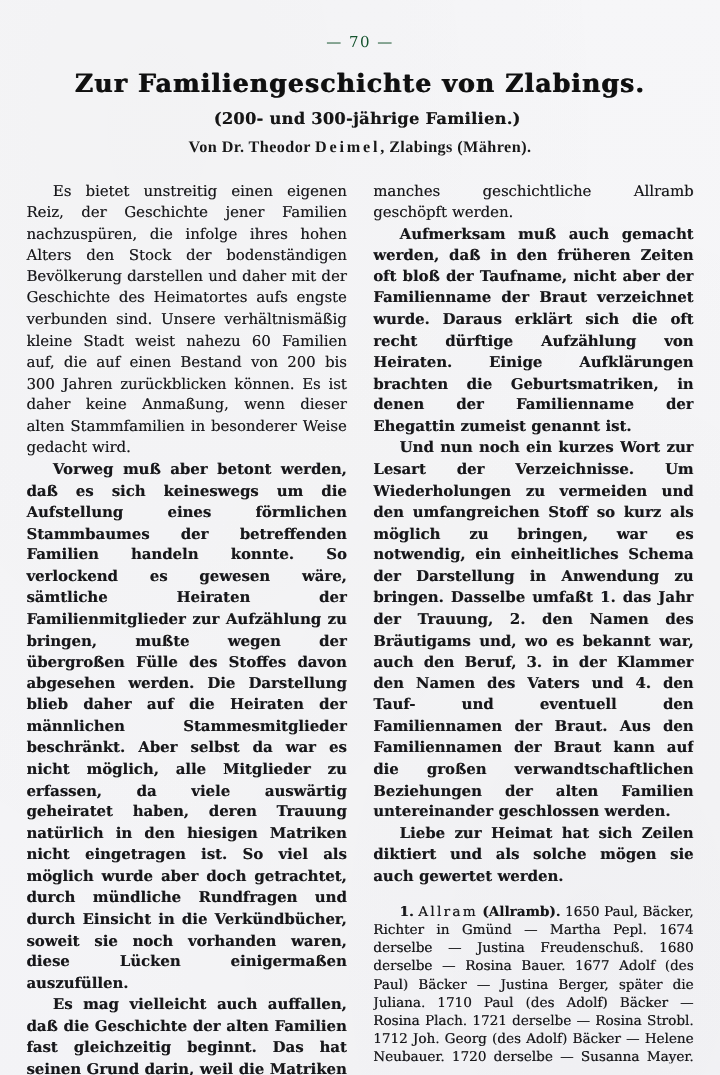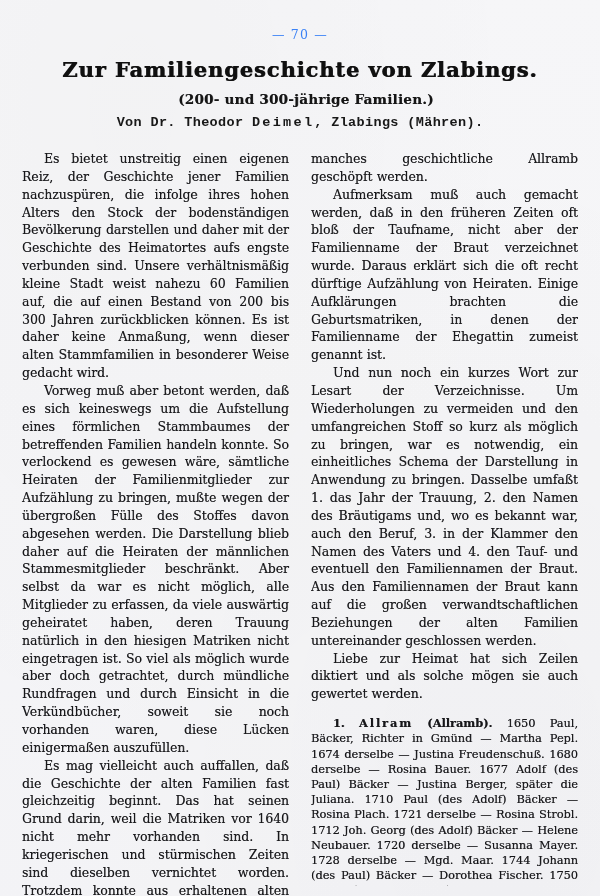--- a/index.html
+++ b/index.html
@@ -35,21 +35,21 @@
 
   
   .folio {
     position: absolute;
     top: 27px;
     left: 0;
     width: 600px;
     text-align: center;
     font-size: 12.5px;
     letter-spacing: 1.2px;
-    color: #3b82f6;
+    color: #14532d;
     font-family: "DejaVu Serif", "Liberation Serif", serif;
   }
 
   
   .title-block {
     position: absolute;
     top: 58px;
     left: 0;
     width: 600px;
     text-align: center;
@@ -73,21 +73,21 @@
     font-weight: 700;
     font-size: 13.5px;
     letter-spacing: 0.25px;
     color: #151515;
     text-shadow: 0.3px 0 0 rgba(20,20,20,0.6);
     padding-left: 12px;
   }
 
   .doc-byline {
     margin: 8px 0 0 0;
-    font-family: Liberation Mono, monospace;
+    font-family: Liberation Serif, serif;
     font-weight: 600;
     font-size: 13.5px;
     letter-spacing: 0.35px;
     color: #181818;
   }
   .doc-byline .spaced {
     letter-spacing: 2.3px;
     font-weight: 600;
   }
 
@@ -114,20 +114,21 @@
     line-height: 17.85px;
     text-align: justify;
     text-align-last: left;
     color: #17171a;
     hyphens: none;
     word-spacing: 0.2px;
     text-shadow: 0.28px 0 0 rgba(23,23,26,0.55);
   }
   .body-p + .body-p {
     margin-top: 0px;
+    font-weight: bold;
   }
   .body-p.indent {
     text-indent: 22px;
   }
 
   
   .register {
     margin: 13px 0 0 0;
     font-family: "DejaVu Serif", "Liberation Serif", serif;
     font-size: 11.3px;
@@ -137,21 +138,21 @@
     color: #161619;
     text-indent: 22px;
     word-spacing: 0.1px;
     text-shadow: 0.3px 0 0 rgba(22,22,25,0.6);
   }
   .register b {
     font-weight: 700;
   }
   .register .spaced {
     letter-spacing: 1.9px;
-    font-weight: 700;
+    font-weight: 400;
   }
 
   
   .col-right {
     overflow: hidden;
   }
 </style>
 </head>
 <body>
 

